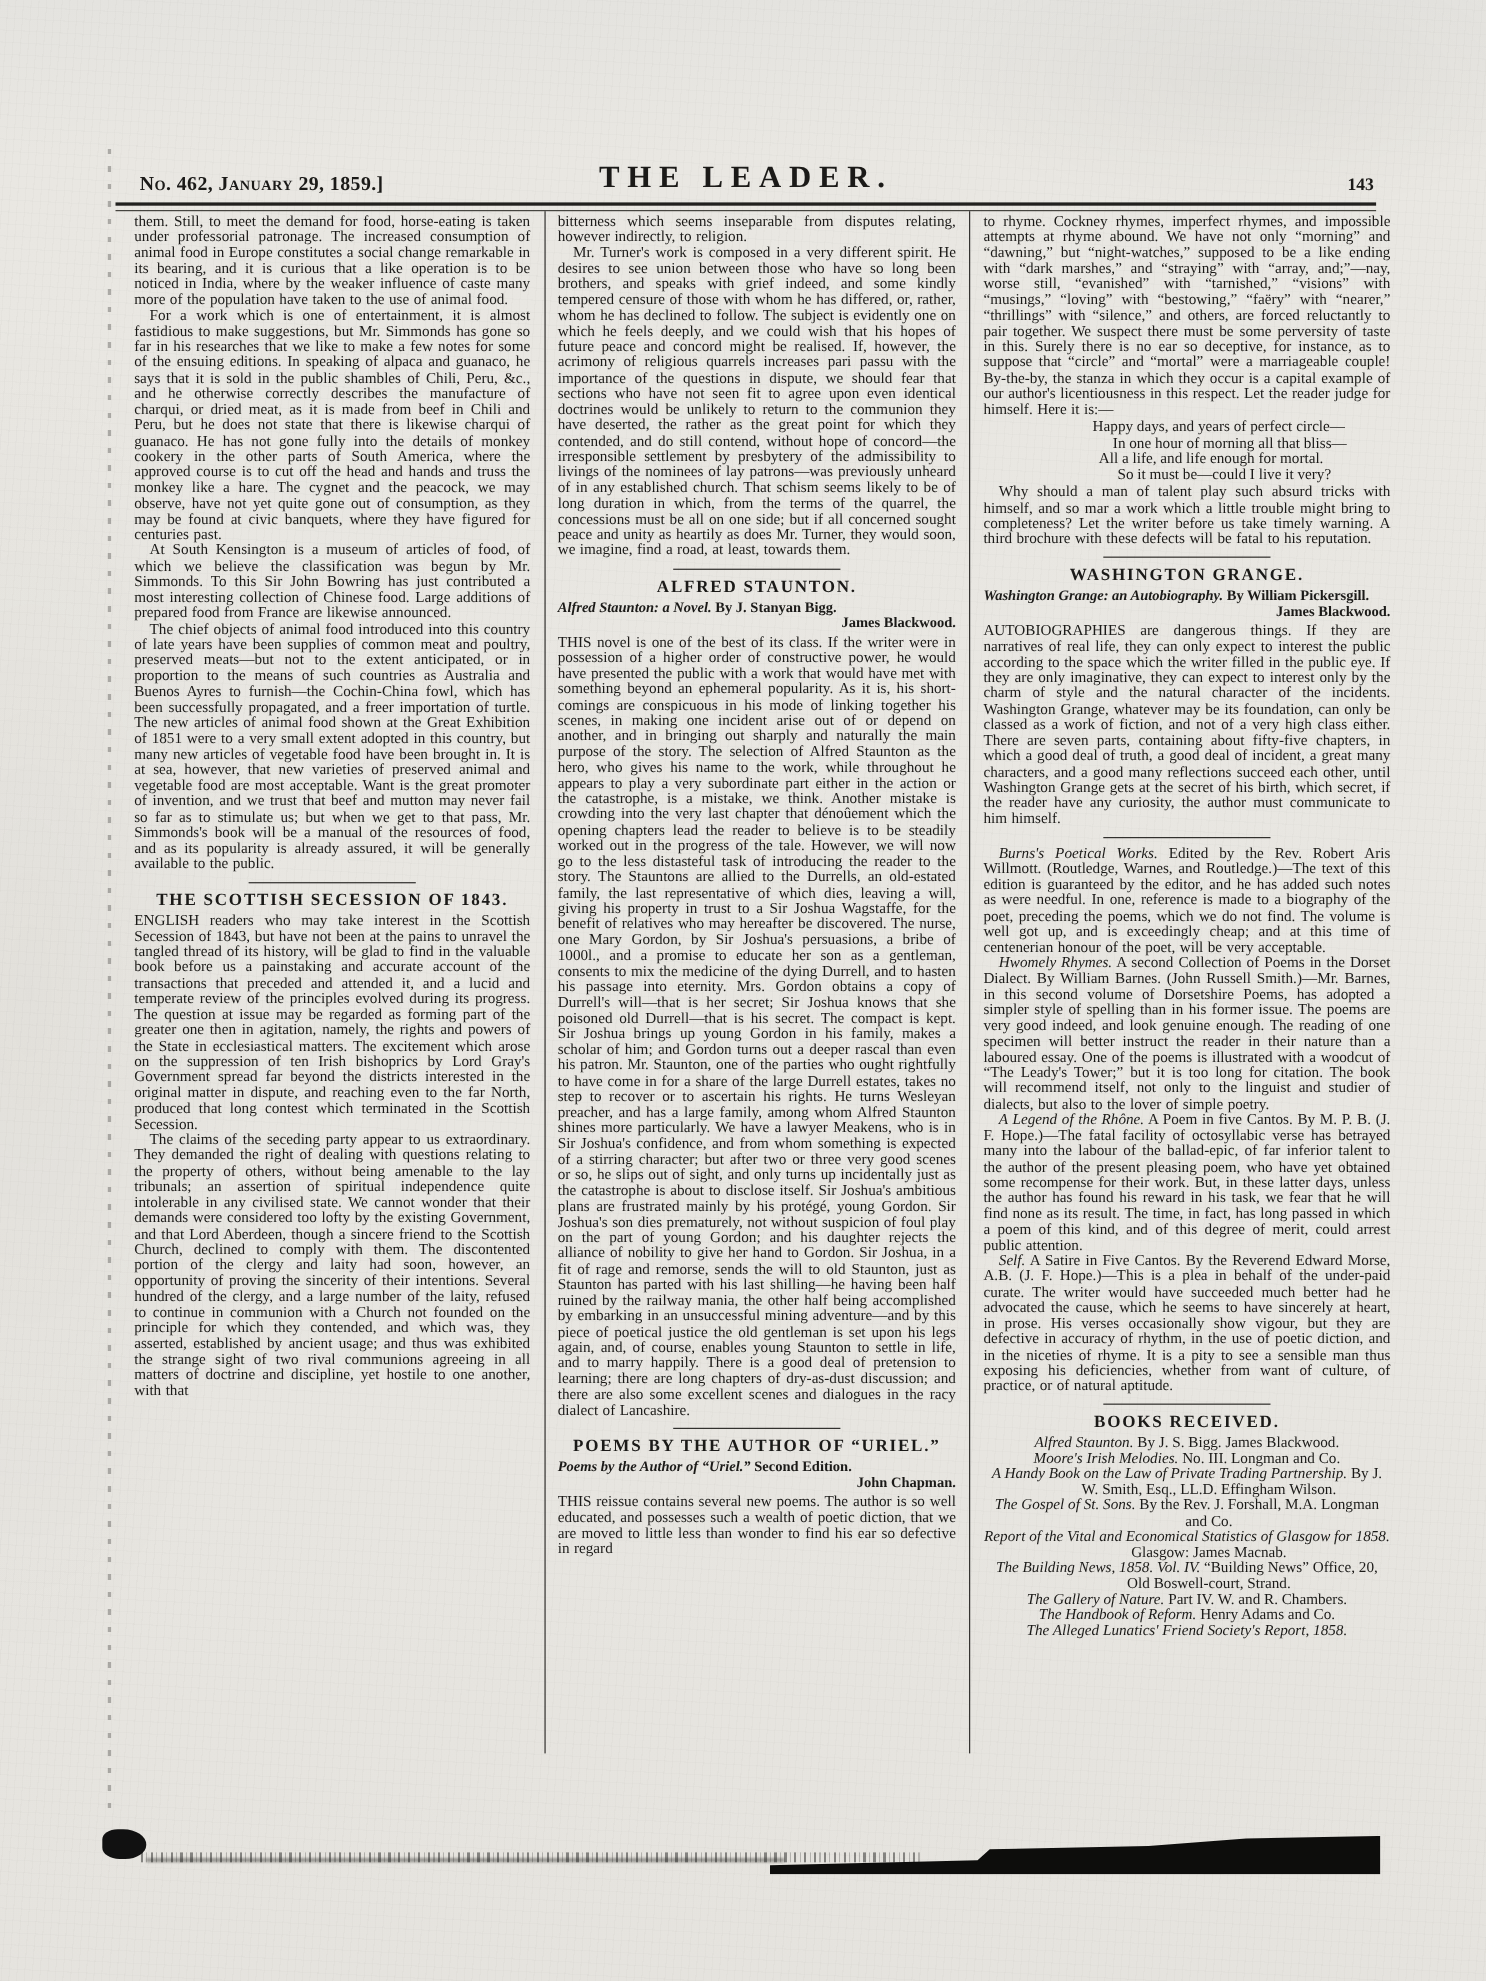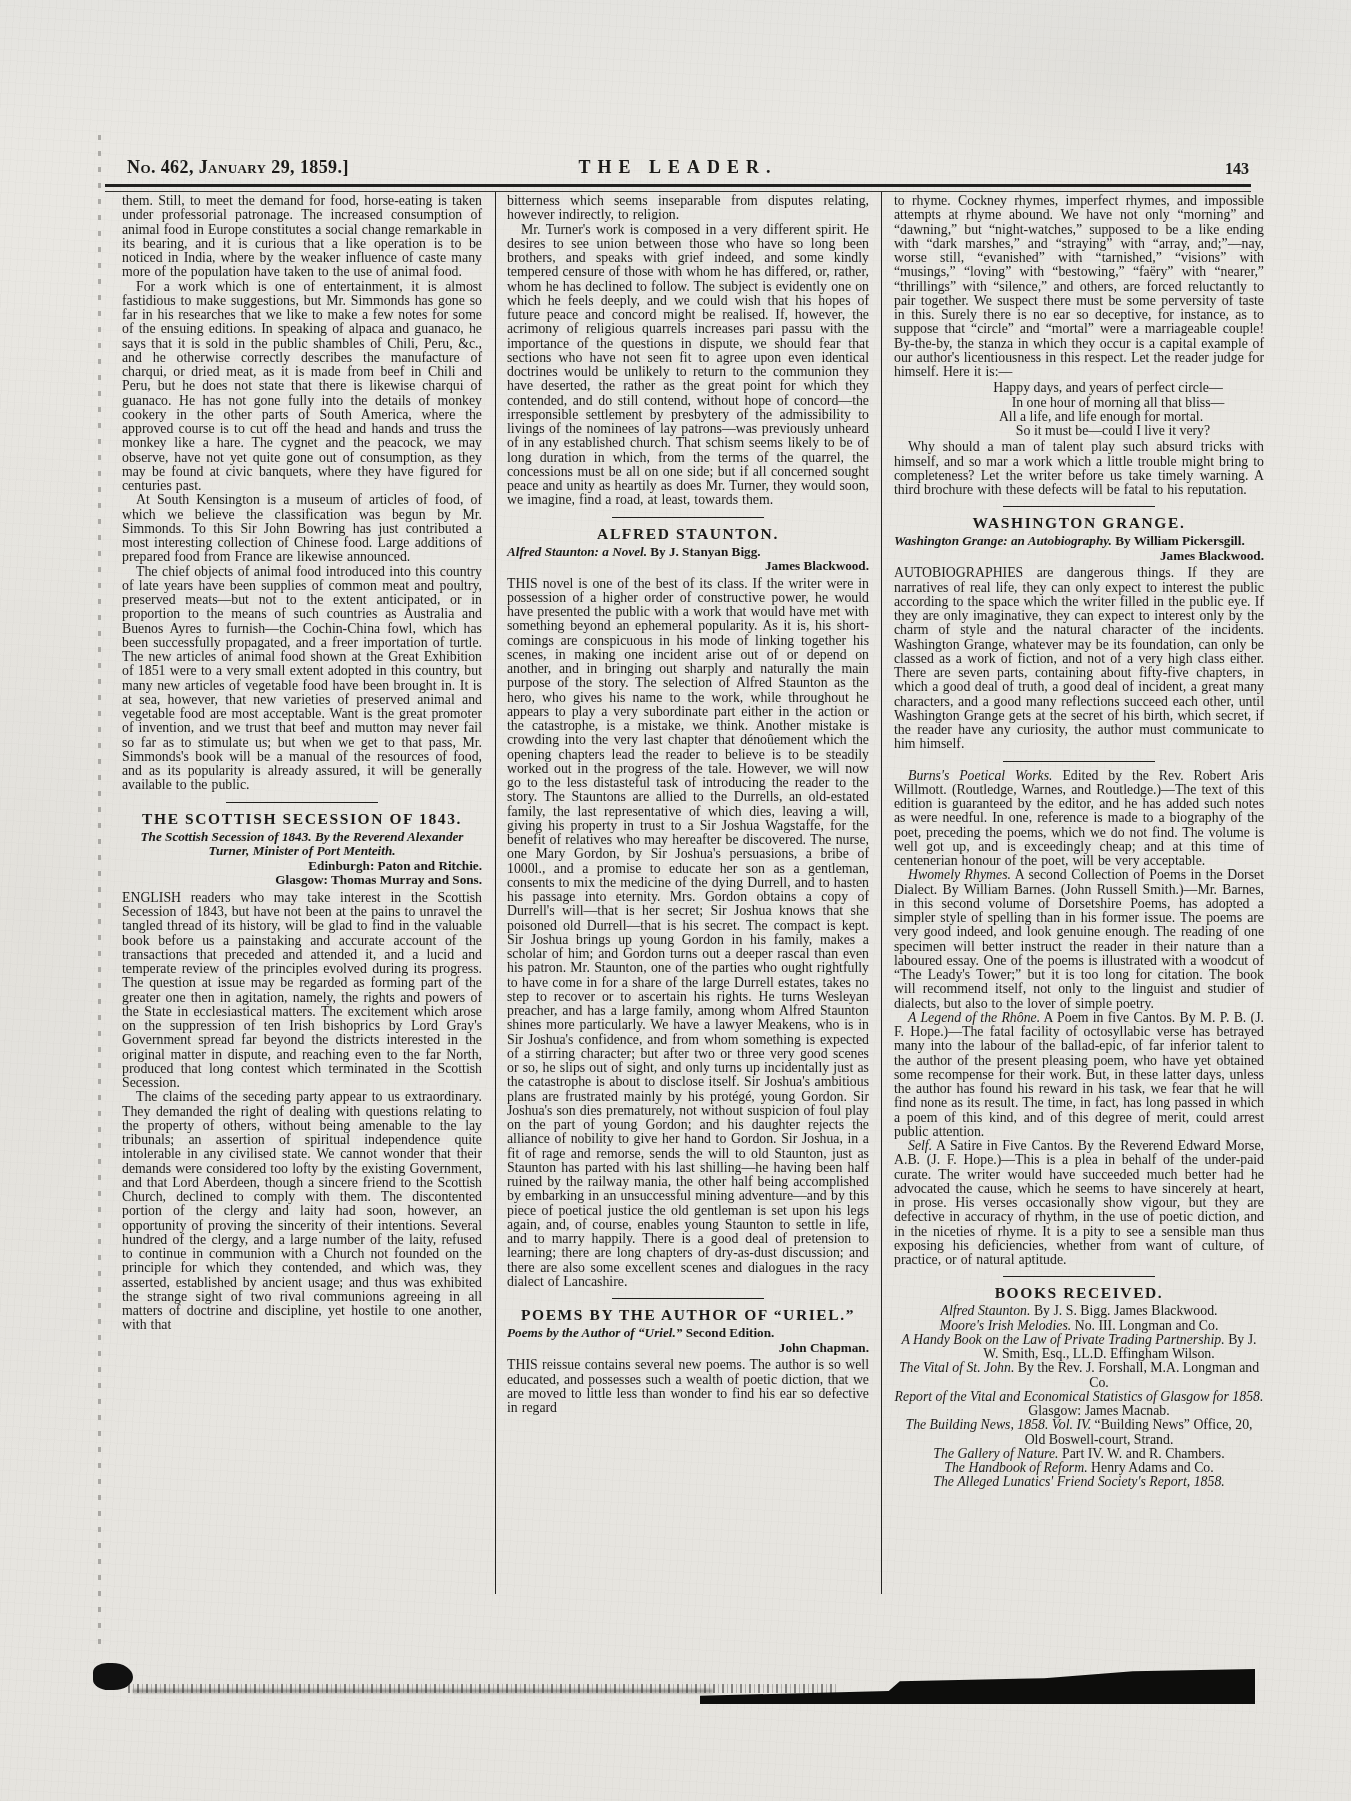--- a/index.html
+++ b/index.html
@@ -11,21 +11,21 @@
         background:
           repeating-linear-gradient(94deg, rgba(90,88,84,.05) 0 1px, transparent 1px 7px),
           repeating-linear-gradient(3deg, rgba(90,88,84,.04) 0 1px, transparent 1px 11px),
           radial-gradient(ellipse 420px 180px at 84% 4%, rgba(120,118,112,.12), transparent 70%),
           radial-gradient(ellipse 300px 900px at 2% 50%, rgba(110,108,102,.10), transparent 70%);}
   .edge-marks{position:absolute;left:98px;top:135px;width:3px;height:1520px;opacity:.45;
         background:repeating-linear-gradient(180deg, rgba(25,24,22,.65) 0 5px, transparent 5px 16px);}
   
   .masthead{position:absolute;left:105px;top:148px;width:1146px;height:32px;}
   .m-issue{position:absolute;left:22px;bottom:2px;font-size:18px;font-weight:bold;font-variant:small-caps;letter-spacing:.4px;}
-  .m-title{position:absolute;left:50%;transform:translateX(-50%);bottom:2px;font-size:18px;font-weight:bold;letter-spacing:7px;}
+  .m-title{position:absolute;left:50%;transform:translateX(-50%);bottom:2px;font-size:28px;font-weight:bold;letter-spacing:7px;}
   .m-page{position:absolute;right:2px;bottom:2px;font-size:16px;font-weight:bold;}
   .head-rule{position:absolute;left:105px;top:184px;width:1146px;height:4px;
         border-top:3px solid #21201e;border-bottom:1px solid #35332f;}
   
   .cols{position:absolute;left:122px;top:194px;width:1146px;height:1410px;font-size:13.8px;line-height:14.25px;}
   .col{position:absolute;top:0;text-align:justify;}
   .col1{left:0;width:360px;}
   .col2{left:385px;width:362px;}
   .col3{left:772px;width:370px;}
   .vrule{position:absolute;top:-2px;width:1.4px;height:1402px;background:#22211f;}
@@ -75,25 +75,20 @@
     <div class="col col1">
       <div>
         <p class="body noindent">them. Still, to meet the demand for food, horse-eating is taken under professorial patronage. The increased consumption of animal food in Europe constitutes a social change remarkable in its bearing, and it is curious that a like operation is to be noticed in India, where by the weaker influence of caste many more of the population have taken to the use of animal food.</p>
         <p class="body">For a work which is one of entertainment, it is almost fastidious to make suggestions, but Mr. Simmonds has gone so far in his researches that we like to make a few notes for some of the ensuing editions. In speaking of alpaca and guanaco, he says that it is sold in the public shambles of Chili, Peru, &amp;c., and he otherwise correctly describes the manufacture of charqui, or dried meat, as it is made from beef in Chili and Peru, but he does not state that there is likewise charqui of guanaco. He has not gone fully into the details of monkey cookery in the other parts of South America, where the approved course is to cut off the head and hands and truss the monkey like a hare. The cygnet and the peacock, we may observe, have not yet quite gone out of consumption, as they may be found at civic banquets, where they have figured for centuries past.</p>
         <p class="body">At South Kensington is a museum of articles of food, of which we believe the classification was begun by Mr. Simmonds. To this Sir John Bowring has just contributed a most interesting collection of Chinese food. Large additions of prepared food from France are likewise announced.</p>
         <p class="body">The chief objects of animal food introduced into this country of late years have been supplies of common meat and poultry, preserved meats—but not to the extent anticipated, or in proportion to the means of such countries as Australia and Buenos Ayres to furnish—the Cochin-China fowl, which has been successfully propagated, and a freer importation of turtle. The new articles of animal food shown at the Great Exhibition of 1851 were to a very small extent adopted in this country, but many new articles of vegetable food have been brought in. It is at sea, however, that new varieties of preserved animal and vegetable food are most acceptable. Want is the great promoter of invention, and we trust that beef and mutton may never fail so far as to stimulate us; but when we get to that pass, Mr. Simmonds's book will be a manual of the resources of food, and as its popularity is already assured, it will be generally available to the public.</p>
       </div>
       <div>
         <div class="sep"></div>
         <h2 class="heading">THE SCOTTISH SECESSION OF 1843.</h2>
-        <div class="cite">
-          <p class="cite-main cite-title">The Scottish Secession of 1843. By the Reverend Alexander Turner, Minister of Port Menteith.</p>
-          <p class="cite-pub">Edinburgh: Paton and Ritchie.</p>
-          <p class="cite-pub">Glasgow: Thomas Murray and Sons.</p>
-        </div>
         <p class="body noindent">ENGLISH readers who may take interest in the Scottish Secession of 1843, but have not been at the pains to unravel the tangled thread of its history, will be glad to find in the valuable book before us a painstaking and accurate account of the transactions that preceded and attended it, and a lucid and temperate review of the principles evolved during its progress. The question at issue may be regarded as forming part of the greater one then in agitation, namely, the rights and powers of the State in ecclesiastical matters. The excitement which arose on the suppression of ten Irish bishoprics by Lord Gray's Government spread far beyond the districts interested in the original matter in dispute, and reaching even to the far North, produced that long contest which terminated in the Scottish Secession.</p>
         <p class="body">The claims of the seceding party appear to us extraordinary. They demanded the right of dealing with questions relating to the property of others, without being amenable to the lay tribunals; an assertion of spiritual independence quite intolerable in any civilised state. We cannot wonder that their demands were considered too lofty by the existing Government, and that Lord Aberdeen, though a sincere friend to the Scottish Church, declined to comply with them. The discontented portion of the clergy and laity had soon, however, an opportunity of proving the sincerity of their intentions. Several hundred of the clergy, and a large number of the laity, refused to continue in communion with a Church not founded on the principle for which they contended, and which was, they asserted, established by ancient usage; and thus was exhibited the strange sight of two rival communions agreeing in all matters of doctrine and discipline, yet hostile to one another, with that</p>
       </div>
     </div>
 
     <div class="col col2">
       <div>
         <p class="body noindent">bitterness which seems inseparable from disputes relating, however indirectly, to religion.</p>
         <p class="body">Mr. Turner's work is composed in a very different spirit. He desires to see union between those who have so long been brothers, and speaks with grief indeed, and some kindly tempered censure of those with whom he has differed, or, rather, whom he has declined to follow. The subject is evidently one on which he feels deeply, and we could wish that his hopes of future peace and concord might be realised. If, however, the acrimony of religious quarrels increases pari passu with the importance of the questions in dispute, we should fear that sections who have not seen fit to agree upon even identical doctrines would be unlikely to return to the communion they have deserted, the rather as the great point for which they contended, and do still contend, without hope of concord—the irresponsible settlement by presbytery of the admissibility to livings of the nominees of lay patrons—was previously unheard of in any established church. That schism seems likely to be of long duration in which, from the terms of the quarrel, the concessions must be all on one side; but if all concerned sought peace and unity as heartily as does Mr. Turner, they would soon, we imagine, find a road, at least, towards them.</p>
       </div>
@@ -144,21 +139,21 @@
         <p class="body"><span class="note-lead">A Legend of the Rhône.</span><span> A Poem in five Cantos. By M. P. B. (J. F. Hope.)—The fatal facility of octosyllabic verse has betrayed many into the labour of the ballad-epic, of far inferior talent to the author of the present pleasing poem, who have yet obtained some recompense for their work. But, in these latter days, unless the author has found his reward in his task, we fear that he will find none as its result. The time, in fact, has long passed in which a poem of this kind, and of this degree of merit, could arrest public attention.</span></p>
         <p class="body"><span class="note-lead">Self.</span><span> A Satire in Five Cantos. By the Reverend Edward Morse, A.B. (J. F. Hope.)—This is a plea in behalf of the under-paid curate. The writer would have succeeded much better had he advocated the cause, which he seems to have sincerely at heart, in prose. His verses occasionally show vigour, but they are defective in accuracy of rhythm, in the use of poetic diction, and in the niceties of rhyme. It is a pity to see a sensible man thus exposing his deficiencies, whether from want of culture, of practice, or of natural aptitude.</span></p>
       </div>
       <div>
         <div class="sep"></div>
         <h2 class="heading">BOOKS RECEIVED.</h2>
         <div class="books">
           <p class="book-item"><span class="book-title">Alfred Staunton.</span><span> By J. S. Bigg. James Blackwood.</span></p>
           <p class="book-item"><span class="book-title">Moore's Irish Melodies.</span><span> No. III. Longman and Co.</span></p>
           <p class="book-item"><span class="book-title">A Handy Book on the Law of Private Trading Partnership.</span><span> By J. W. Smith, Esq., LL.D. Effingham Wilson.</span></p>
-          <p class="book-item"><span class="book-title">The Vital of St. John.</span><span> By the Rev. J. Forshall, M.A. Longman and Co.</span></p>
+          <p class="book-item"><span class="book-title">The Gospel of St. Sons.</span><span> By the Rev. J. Forshall, M.A. Longman and Co.</span></p>
           <p class="book-item"><span class="book-title">Report of the Vital and Economical Statistics of Glasgow for 1858.</span><span> Glasgow: James Macnab.</span></p>
           <p class="book-item"><span class="book-title">The Building News, 1858. Vol. IV.</span><span> “Building News” Office, 20, Old Boswell-court, Strand.</span></p>
           <p class="book-item"><span class="book-title">The Gallery of Nature.</span><span> Part IV. W. and R. Chambers.</span></p>
           <p class="book-item"><span class="book-title">The Handbook of Reform.</span><span> Henry Adams and Co.</span></p>
           <p class="book-item"><span class="book-title">The Alleged Lunatics' Friend Society's Report, 1858.</span><span></span></p>
         </div>
       </div>
     </div>
   </div>
 

